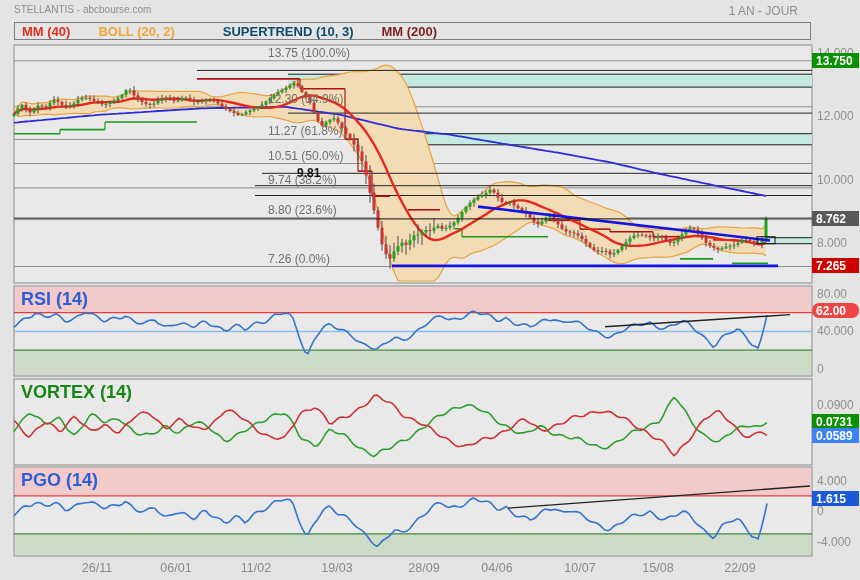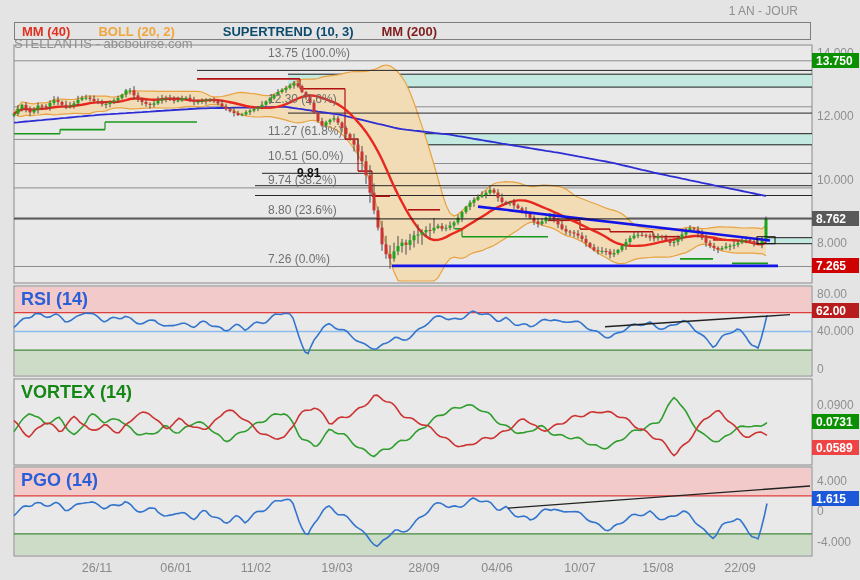--- a/index.html
+++ b/index.html
@@ -1,19 +1,19 @@
 <!DOCTYPE html>
 <html><head>
 <meta charset="utf-8">
 <style>
   html,body{margin:0;padding:0;background:#e4e4e4;}
   #stage{position:relative;width:860px;height:580px;background:#e4e4e4;overflow:hidden;
          font-family:"Liberation Sans", sans-serif;}
   #chart{position:absolute;left:0;top:0;}
-  .hdr-title{position:absolute;left:14px;top:4px;font-size:13px;color:#8f8f8f;margin-top:32px;}
+  .hdr-title{position:absolute;left:14px;top:4px;font-size:10px;color:#8f8f8f;}
   .hdr-tf{position:absolute;right:62px;top:4px;font-size:12px;color:#8f8f8f;}
   #legendbar{position:absolute;left:14px;top:22px;width:797px;height:18px;border:1px solid #7d7d7d;
              display:flex;align-items:flex-end;gap:28px;padding-left:7px;box-sizing:border-box;}
   .lg{font-size:13px;font-weight:bold;white-space:nowrap;}
   .ptitle{position:absolute;left:21px;font-size:18px;font-weight:bold;}
   .alab{position:absolute;left:817px;font-size:12px;color:#8f8f8f;white-space:nowrap;}
   .badge{position:absolute;left:812px;width:47px;height:15px;font-size:12px;font-weight:bold;color:#fff;
          padding:1px 0 0 4px;box-sizing:border-box;white-space:nowrap;}
   .fib{position:absolute;font-size:12px;color:#6f6f6f;white-space:nowrap;}
   .ann{position:absolute;font-size:12px;font-weight:bold;color:#141414;white-space:nowrap;}
@@ -498,37 +498,37 @@
     <span class="lg" style="color: #0c4a6e; margin-left: 20px;">SUPERTREND (10, 3)</span>
     <span class="lg" style="color: #7f1d1d;">MM (200)</span>
   </div>
   <div class="ptitle" id="t-rsi" style="top: 289px; color: rgb(43, 95, 217);">RSI (14)</div>
   <div class="ptitle" id="t-vtx" style="top: 382px; color: rgb(21, 135, 21);">VORTEX (14)</div>
   <div class="ptitle" id="t-pgo" style="top: 470px; color: rgb(43, 95, 217);">PGO (14)</div>
   <div id="overlay">
       <div class="alab" style="top: 286.969px;">80.00</div>
       <div class="alab" style="top: 324.469px;">40.000</div>
       <div class="alab" style="top: 361.969px;">0</div>
-      <div class="badge" style="top: 302.844px; background: #b91c1c;">62.00</div>
+      <div class="badge" style="top: 302.844px; background: #ef4444; border-radius: 7px;">62.00</div>
       <div class="alab" style="top: 398.1px;">0.0900</div>
       <div class="badge" style="top: 414px; background: rgb(10, 144, 0);">0.0731</div>
-      <div class="badge" style="top: 440px; background: #ef4444;">0.0589</div>
+      <div class="badge" style="top: 428px; background: #3b82f6;">0.0589</div>
       <div class="alab" style="top: 473.692px;">4.000</div>
       <div class="alab" style="top: 504.12px;">0</div>
       <div class="alab" style="top: 534.547px;">-4.000</div>
       <div class="badge" style="top: 490.835px; background: rgb(28, 89, 216);">1.615</div>
       <div class="alab" style="top: 45.9228px;">14.000</div>
       <div class="alab" style="top: 109.305px;">12.000</div>
       <div class="alab" style="top: 172.687px;">10.000</div>
       <div class="alab" style="top: 236.069px;">8.000</div>
       <div class="badge" style="top: 52.8455px; background: rgb(10, 144, 0);">13.750</div>
       <div class="badge" style="top: 210.921px; background: rgb(89, 89, 89);">8.762</div>
       <div class="badge" style="top: 258.362px; background: rgb(207, 0, 0);">7.265</div>
       <div class="fib" style="left: 268px; top: 45.8455px;">13.75  (100.0%)</div>
-      <div class="fib" style="left: 268px; top: 91.7976px;">12.30  (2.6%)</div>
+      <div class="fib" style="left: 268px; top: 91.7976px;">12.30  (34.9%)</div>
       <div class="fib" style="left: 268px; top: 124.439px;">11.27  (61.8%)</div>
       <div class="fib" style="left: 268px; top: 148.525px;">10.51  (50.0%)</div>
       <div class="fib" style="left: 268px; top: 172.927px;">9.74  (38.2%)</div>
       <div class="fib" style="left: 268px; top: 202.716px;">8.80  (23.6%)</div>
       <div class="fib" style="left: 268px; top: 251.521px;">7.26  (0.0%)</div>
       <div class="ann" style="left: 297px; top: 166.321px;">9.81</div>
       <div class="date" style="left: 73px;">26/11</div>
       <div class="date" style="left: 152px;">06/01</div>
       <div class="date" style="left: 232px;">11/02</div>
       <div class="date" style="left: 313px;">19/03</div>

